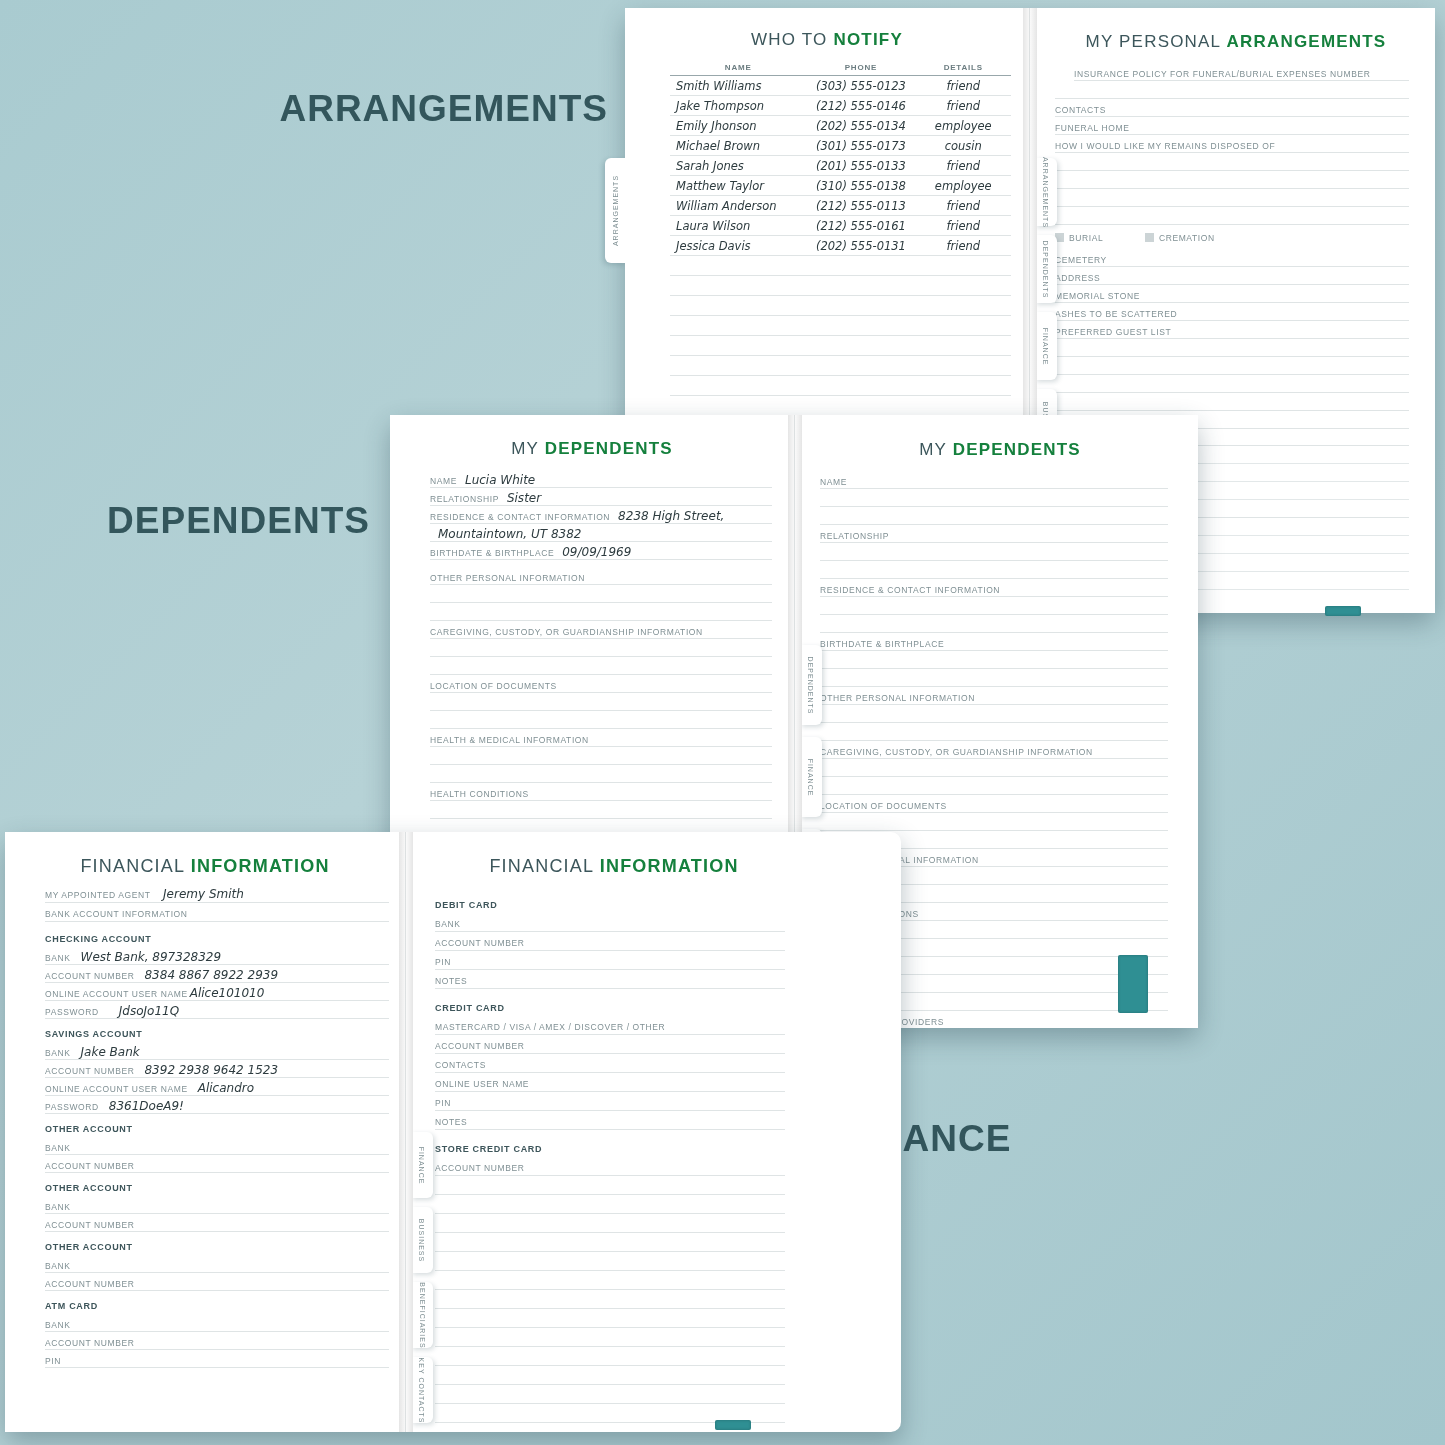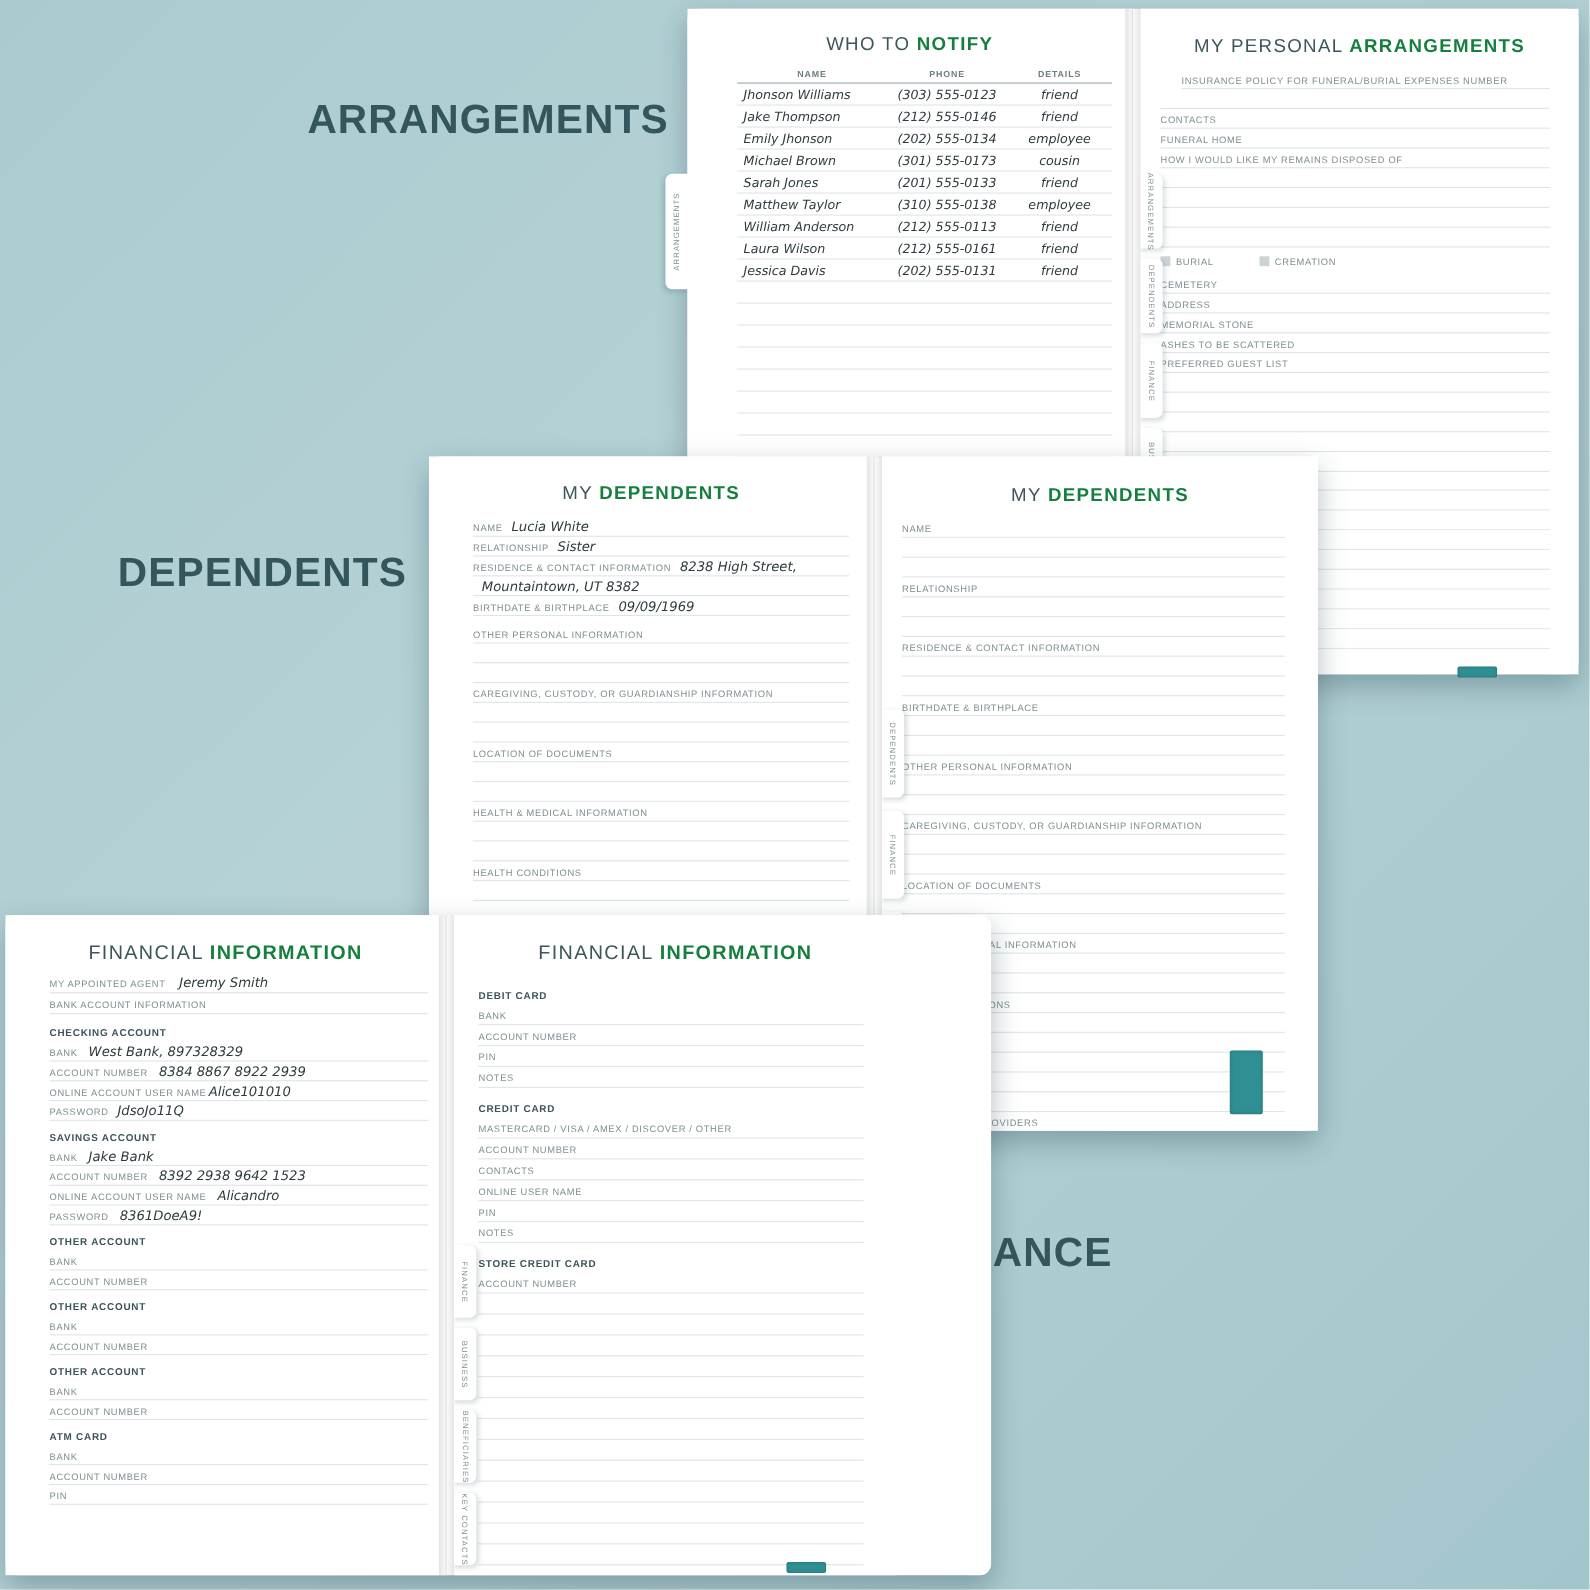--- a/index.html
+++ b/index.html
@@ -112,21 +112,21 @@
       <table class="notify">
         <thead>
           <tr>
             <th style="width:40%">NAME</th>
             <th style="width:32%">PHONE</th>
             <th style="width:28%">DETAILS</th>
           </tr>
         </thead>
         <tbody id="notify-body">
             <tr>
-              <td class="nm">Jhonson Williams</td>
+              <td class="nm">Smith Williams</td>
               <td>(303) 555-0123</td>
               <td>friend</td>
             </tr>
             <tr>
               <td class="nm">Jake Thompson</td>
               <td>(212) 555-0146</td>
               <td>friend</td>
             </tr>
             <tr>
               <td class="nm">Emily Jhonson</td>
@@ -413,21 +413,21 @@
         <span class="hw" style="margin-left:8px;">Jeremy Smith</span>
       </div>
       <div class="fieldrow" style="height:18px;">
         <span class="lbl">BANK ACCOUNT INFORMATION</span>
       </div>
       <div id="fin-left-groups" style="margin-top:12px;">
           <div class="sect" style="margin: 10px 0px 3px;">CHECKING ACCOUNT</div>
           <div class="fieldrow" style="height: 17px;"><span class="lbl">BANK</span><span class="hw" style="margin-left: 10px;">West Bank, 897328329</span></div>
           <div class="fieldrow" style="height: 17px;"><span class="lbl">ACCOUNT NUMBER</span><span class="hw" style="margin-left: 10px;">8384 8867 8922 2939</span></div>
           <div class="fieldrow" style="height: 17px;"><span class="lbl">ONLINE ACCOUNT USER NAME</span><span class="hw" style="margin-left: 2px;">Alice101010</span></div>
-          <div class="fieldrow" style="height: 17px;"><span class="lbl">PASSWORD</span><span class="hw" style="margin-left: 8px;">JdsoJo11Q</span></div>
+          <div class="fieldrow" style="height: 17px;"><span class="lbl">PASSWORD</span><span class="hw" style="margin-left: 20px;">JdsoJo11Q</span></div>
           <div class="sect" style="margin: 10px 0px 3px;">SAVINGS ACCOUNT</div>
           <div class="fieldrow" style="height: 17px;"><span class="lbl">BANK</span><span class="hw" style="margin-left: 10px;">Jake Bank</span></div>
           <div class="fieldrow" style="height: 17px;"><span class="lbl">ACCOUNT NUMBER</span><span class="hw" style="margin-left: 10px;">8392 2938 9642 1523</span></div>
           <div class="fieldrow" style="height: 17px;"><span class="lbl">ONLINE ACCOUNT USER NAME</span><span class="hw" style="margin-left: 10px;">Alicandro</span></div>
           <div class="fieldrow" style="height: 17px;"><span class="lbl">PASSWORD</span><span class="hw" style="margin-left: 10px;">8361DoeA9!</span></div>
           <div class="sect" style="margin: 10px 0px 3px;">OTHER ACCOUNT</div>
           <div class="fieldrow" style="height: 17px;"><span class="lbl">BANK</span></div>
           <div class="fieldrow" style="height: 17px;"><span class="lbl">ACCOUNT NUMBER</span></div>
           <div class="sect" style="margin: 10px 0px 3px;">OTHER ACCOUNT</div>
           <div class="fieldrow" style="height: 17px;"><span class="lbl">BANK</span></div>

